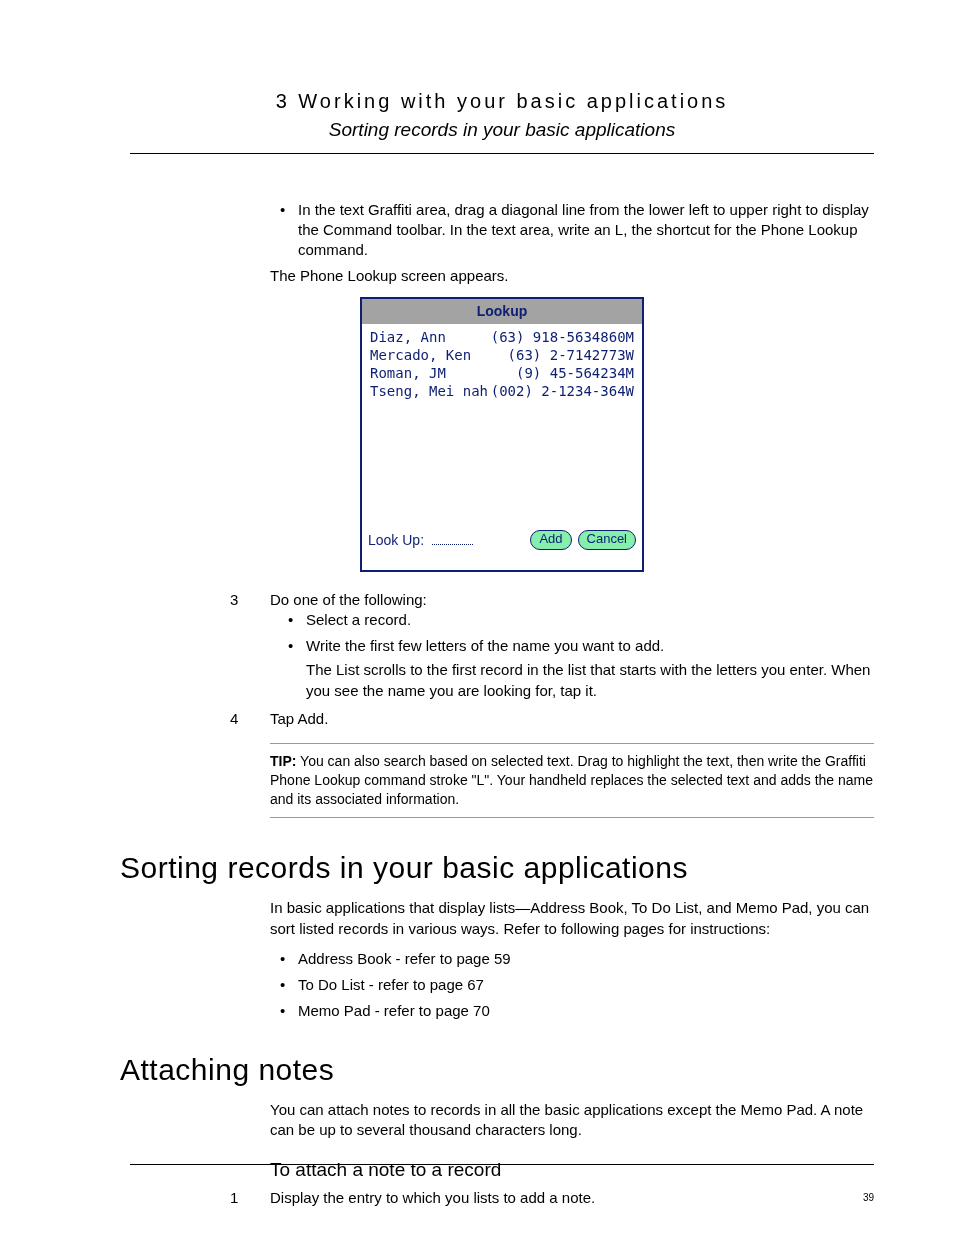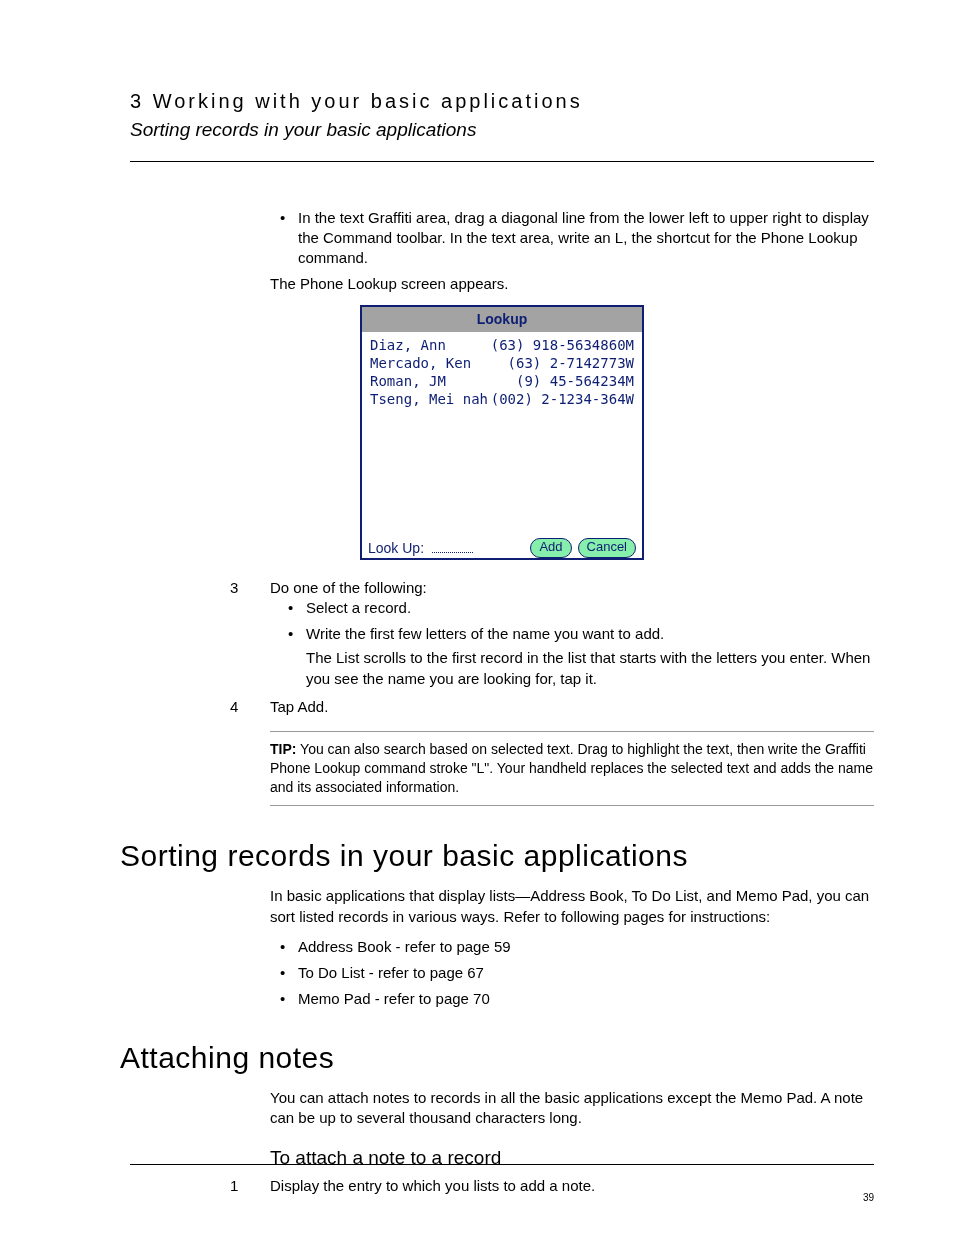--- a/index.html
+++ b/index.html
@@ -12,22 +12,22 @@
     line-height: 1.35;
   }
   .page {
     width: 954px;
     height: 1235px;
     position: relative;
     box-sizing: border-box;
     padding: 88px 80px 0 130px;
   }
   .header {
-    text-align: left;
-    margin-bottom: 18px;
+    text-align: center;
+    margin-bottom: 10px;
   }
   .header .h1 {
     font-size: 20px;
     letter-spacing: 3px;
   }
   .header .h2 {
     font-style: italic;
     font-size: 19px;
     margin-top: 2px;
   }
@@ -83,21 +83,21 @@
     height: 198px;
   }
   .dev-row {
     display: flex;
     justify-content: space-between;
     white-space: nowrap;
   }
   .device-footer {
     display: flex;
     align-items: center;
-    padding: 2px 6px 0 6px;
+    padding: 2px 6px 20px 6px;
     color: #0d1e73;
     gap: 6px;
   }
   .lookup-label { font-family: Arial, sans-serif; }
   .lookup-dots {
     flex: 1;
     border-bottom: 1px dotted #0d1e73;
     height: 12px;
     margin: 0 4px 2px 2px;
     max-width: 50px;

